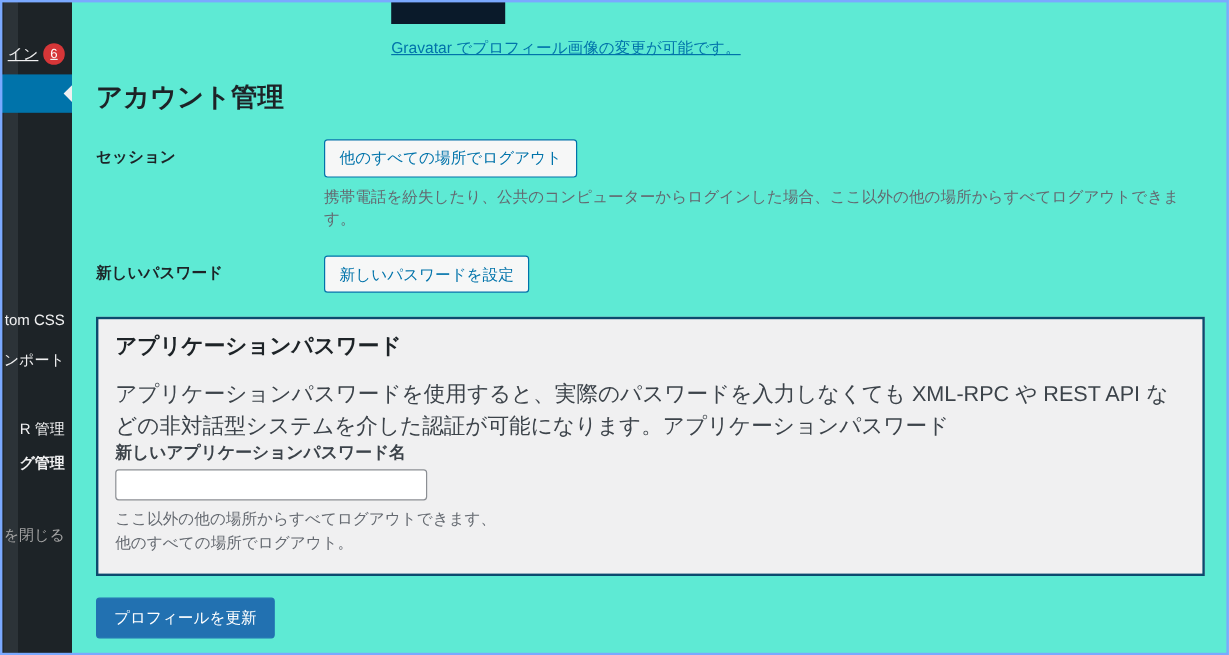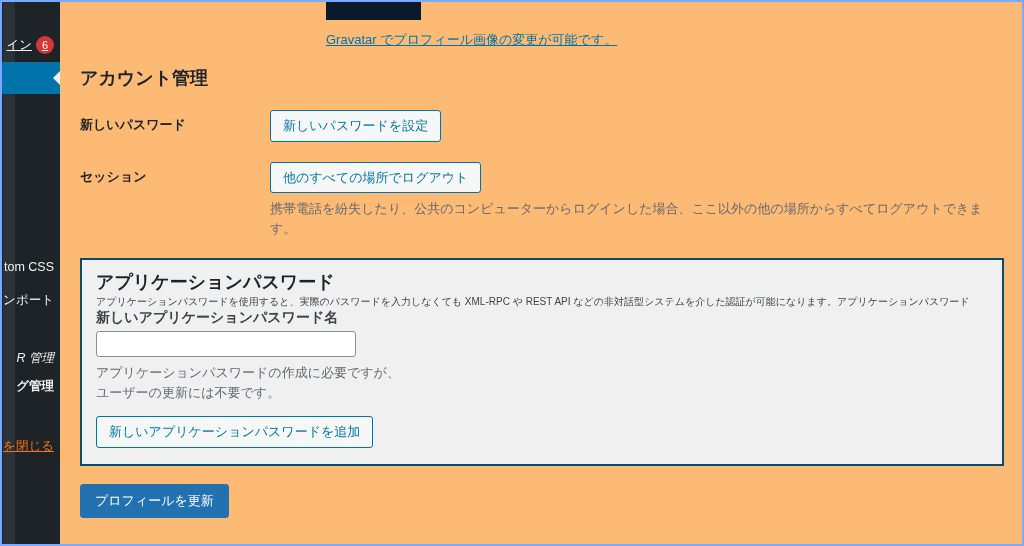--- a/index.html
+++ b/index.html
@@ -79,40 +79,40 @@
     height: 18px;
     font-size: 11px;
     padding: 0 5px;
     margin-left: 4px;
   }
   .main {
     position: absolute;
     left: 60px; top: 0; right: 0; bottom: 0;
     padding: 0 20px 20px 20px;
     overflow: hidden;
-    background: #fdba74;
+    background: #5eead4;
   }
   .avatar-block {
     position: absolute;
     left: 266px;
     top: 0;
     width: 95px;
     height: 20px;
     background: #0a1a2a;
   }
   .gravatar-link {
     position: absolute;
     left: 266px;
     top: 31px;
     color: #0073aa;
     text-decoration: underline;
     font-size: 13px;
   }
   h2.section-title {
-    font-size: 18px;
+    font-size: 22px;
     font-weight: 600;
     color: #1d2327;
   }
   .form-row {
     display: flex;
     align-items: flex-start;
     margin: 20px 0;
   }
   .form-row .label {
     width: 190px;
@@ -154,42 +154,41 @@
     padding: 10px 14px 16px 14px;
     margin-top: 10px;
     background: #f0f0f1;
   }
   .app-pw h2 {
     font-size: 18px;
     font-weight: 600;
     color: #1d2327;
   }
   .app-pw p {
-    margin-top: 0;
-    font-size: 10px;
+    margin-top: 15px;
+    font-size: 18px;
     color: #3c434a;
     line-height: 1.5;
   }
   .app-pw label {
     display: block;
     font-size: 14px;
     font-weight: 600;
   }
   .app-pw input[type=text] {
     width: 260px;
     border: 1px solid #8c8f94;
     border-radius: 3px;
     padding: 4px 8px;
     font-size: 14px;
     margin-top: 4px;
     background: #fff;
   }
   .collapse-row {
-    color: #f97316;
-    text-decoration: underline;
+    color: #a3a3a3;
   }
   .collapse-icon {
     display: inline-flex;
     align-items: center;
     justify-content: center;
     width: 16px; height: 16px;
     border: 1.5px solid #a7aaad;
     border-radius: 50%;
     font-size: 10px;
     margin-right: 3px;
@@ -213,71 +212,68 @@
     <span></span>
     <span class="active-pointer"></span>
   </div>
 
   <div class="sidebar-item" style="top:252px;align-items:flex-end;">
     <span>tom CSS</span>
   </div>
   <div class="sidebar-item" style="top:284px;">
     <span>ンポート</span>
   </div>
-  <div class="sidebar-item" style="top:342px;font-style:italic;">
+  <div class="sidebar-item" style="top:342px;">
     <span>R 管理</span>
   </div>
   <div class="sidebar-item" style="top:370px;font-weight:bold;">
     <span>グ管理</span>
   </div>
 
   <div class="sidebar-item collapse-row" style="top:430px;">
     <span class="collapse-icon">◀</span>
     <span>を閉じる</span>
   </div>
 </nav>
 
 <main class="main">
 
   <div class="avatar-block"></div>
   <a href="#" class="gravatar-link">Gravatar でプロフィール画像の変更が可能です。</a>
 
   <div class="sec-account">
     <h2 class="section-title">アカウント管理</h2>
-
-    <div class="form-row">
-      <div class="label">新しいパスワード</div>
-      <div class="control">
-        <button class="wp-btn">新しいパスワードを設定</button>
-      </div>
-    </div>
 
     <div class="form-row">
       <div class="label">セッション</div>
       <div class="control">
         <button class="wp-btn">他のすべての場所でログアウト</button>
         <div class="desc">携帯電話を紛失したり、公共のコンピューターからログインした場合、ここ以外の他の場所からすべてログアウトできます。</div>
       </div>
     </div>
+
+    <div class="form-row">
+      <div class="label">新しいパスワード</div>
+      <div class="control">
+        <button class="wp-btn">新しいパスワードを設定</button>
+      </div>
+    </div>
   </div>
 
   <section class="app-pw">
     <h2>アプリケーションパスワード</h2>
     <p>アプリケーションパスワードを使用すると、実際のパスワードを入力しなくても XML-RPC や REST API などの非対話型システムを介した認証が可能になります。アプリケーションパスワード</p>
 
     <label>新しいアプリケーションパスワード名</label>
     <input type="text" value="" style="">
 
     <div class="desc" style="margin-top:6px;">
-      <span>アプリケーションパスワードの作成に必要ですが、</span><br>
-      <span>ユーザーの更新には不要です。</span>
+      <span>ここ以外の他の場所からすべてログアウトできます、</span><br>
+      <span>他のすべての場所でログアウト。</span>
     </div>
 
-    <div style="margin-top:14px;">
-      <button class="wp-btn">新しいアプリケーションパスワードを追加</button>
-    </div>
   </section>
 
   <div style="margin-top:18px;">
     <button class="wp-btn-primary">プロフィールを更新</button>
   </div>
 
 </main>
 
 </body></html>

